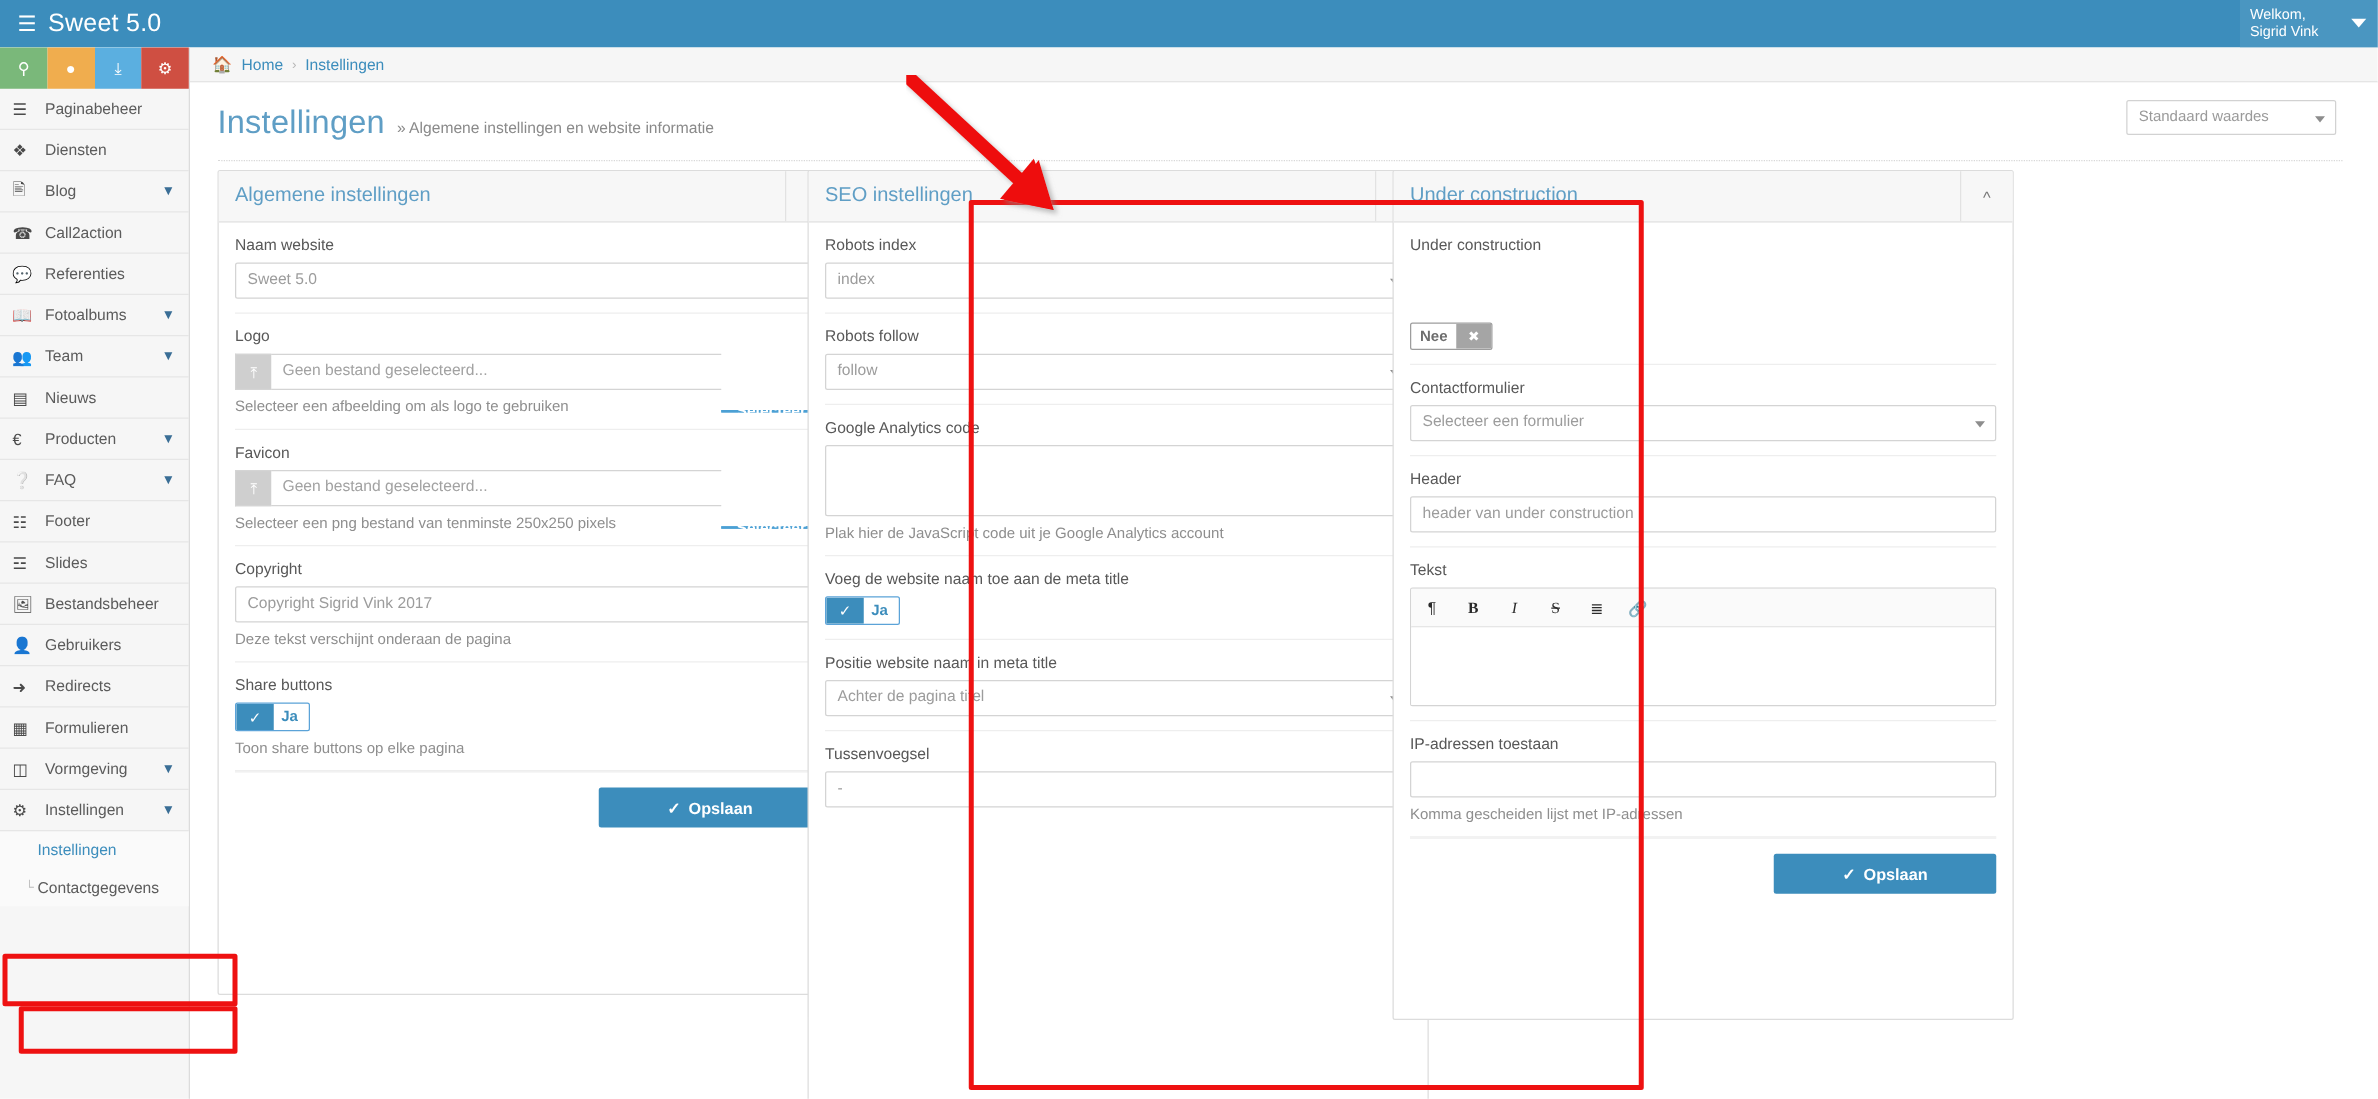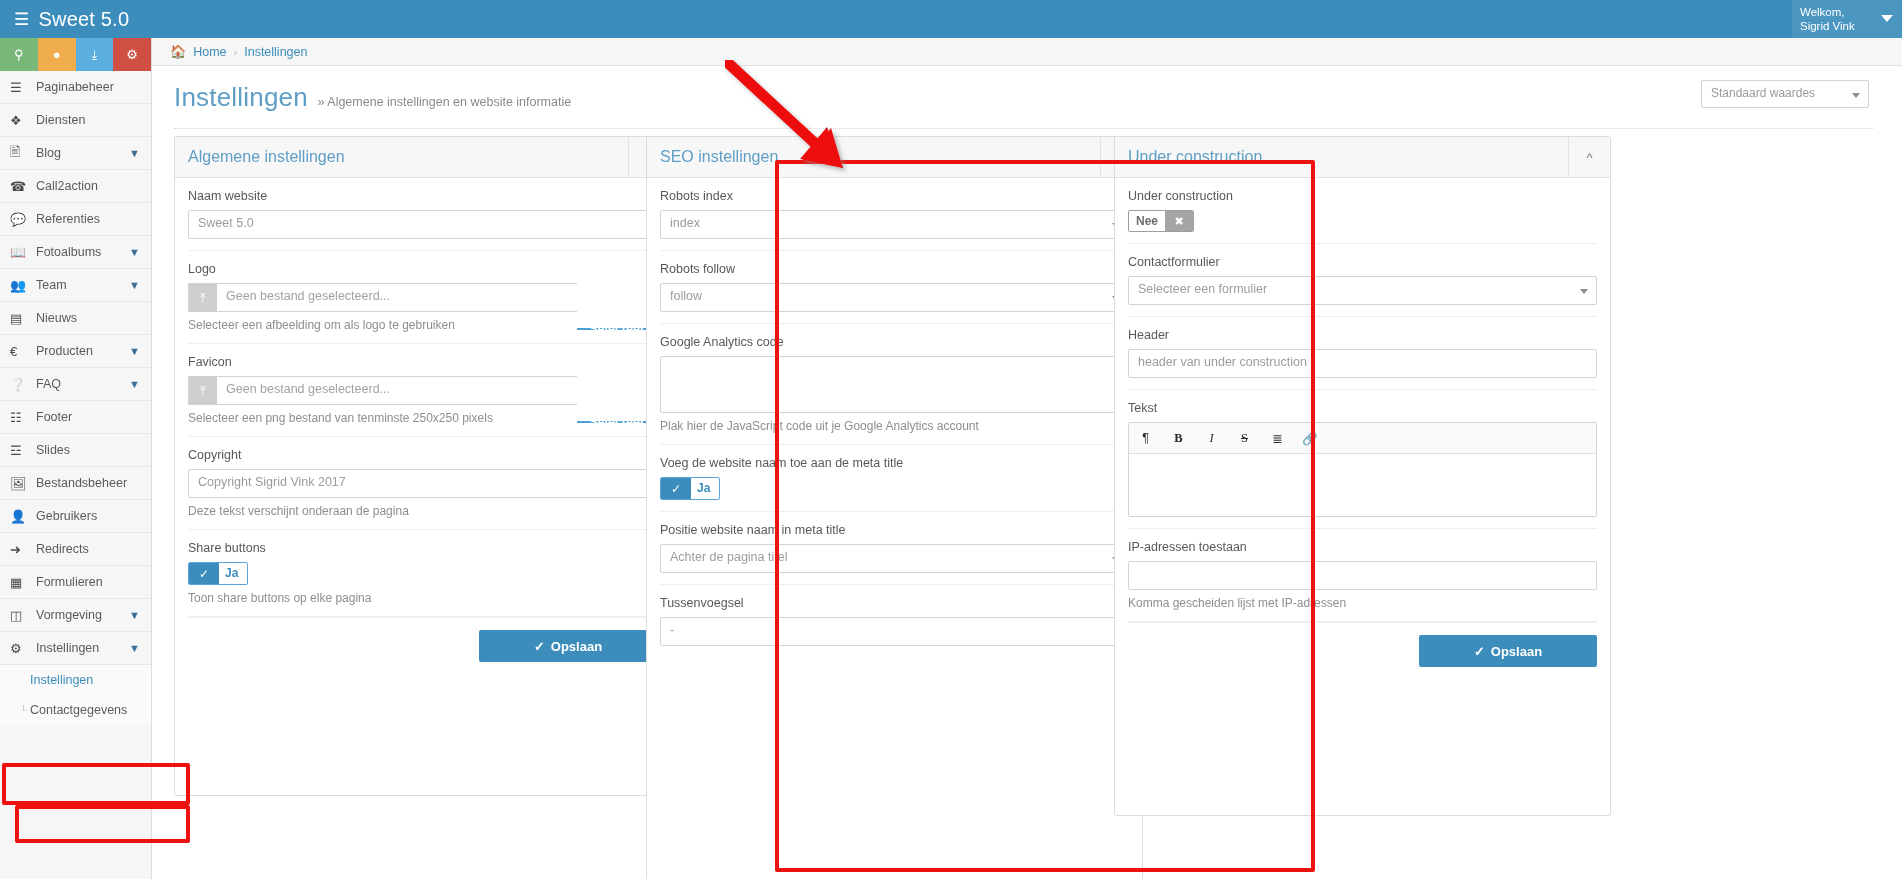--- a/index.html
+++ b/index.html
@@ -192,21 +192,21 @@
     width: 30px; height: 21px; background: #3c8dbc; color: #fff;
     display: flex; align-items: center; justify-content: center; font-size: 12px;
   }
   .toggle .tlab {
     padding: 0 9px 0 6px; color: #3c8dbc; font-size: 12px; font-weight: bold;
     line-height: 21px;
   }
   
   .chip {
     display: inline-flex; align-items: flex-end; height: 22px;
-    border: 1px solid #9d9d9d; border-radius: 2px; overflow: hidden;
+    border: 1px solid #9d9d9d; border-radius: 2px; overflow: hidden; margin-top: 48px;
   }
   .chip .clab { padding: 0 7px; color: #6d6d6d; font-size: 12px; font-weight: bold; line-height: 20px; }
   .chip .cbox {
     width: 28px; height: 20px; background: #a5a5a5; color: #fff;
     display: flex; align-items: center; justify-content: center; font-size: 11px;
   }
 
   
   .editor { width: 100%; border: 1px solid #d4d4d4; border-radius: 2px; }
   .editor .etoolbar {

